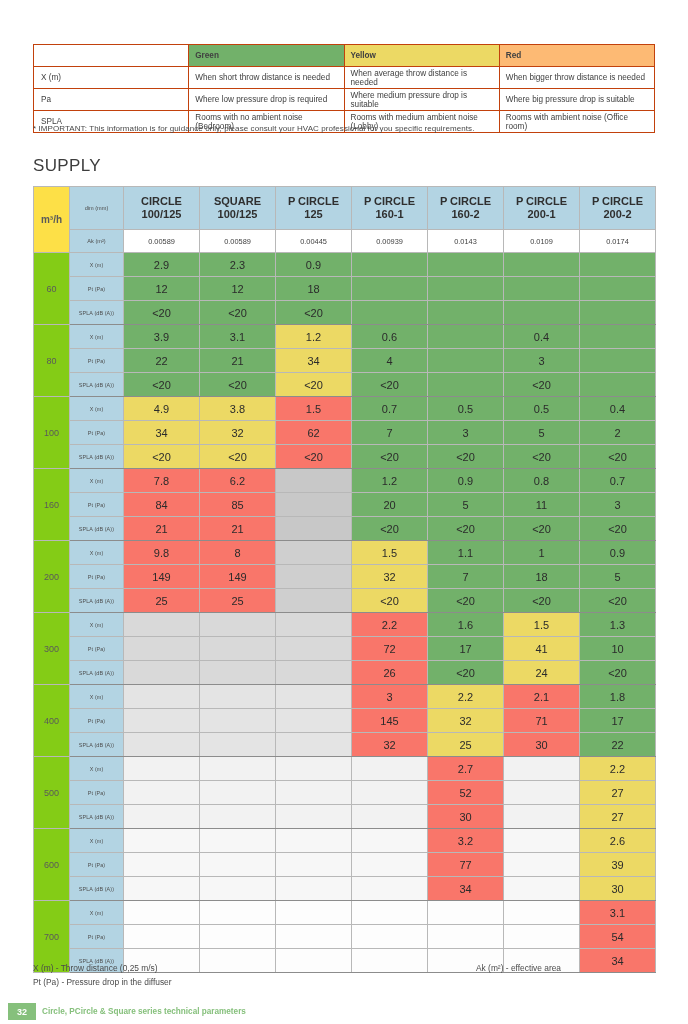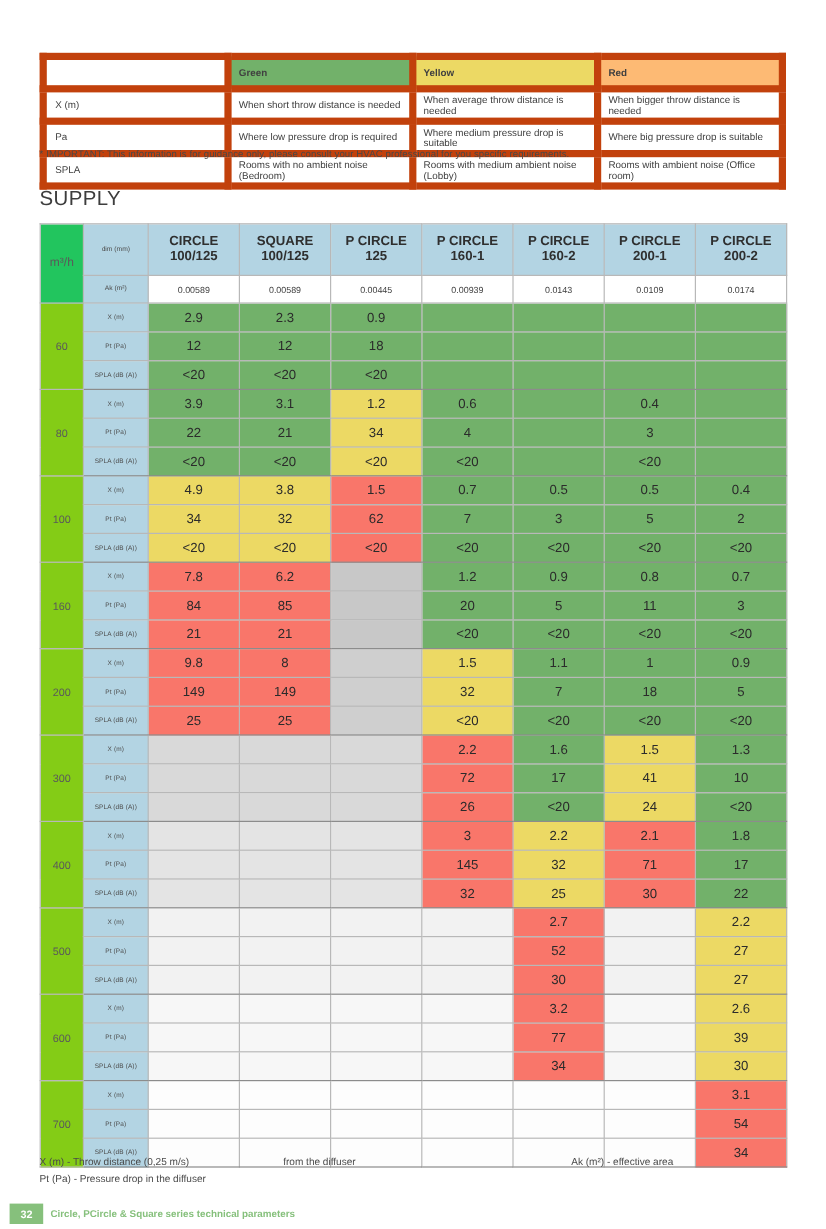--- a/index.html
+++ b/index.html
@@ -9,21 +9,21 @@
     font-family:"Liberation Sans", sans-serif;
     color:#3a3a3a;
     overflow:hidden;
     position:relative;
   }
 
   
   .guide-wrap{position:absolute;left:33px;top:44px;width:622px;}
   table.guide{border-collapse:collapse;width:100%;table-layout:fixed;}
   table.guide td{
-    border:6px solid #c2410c;
+    border:1px solid #c2410c;
     height:21px;
     font-size:8.2px;
     padding:0 6px;
     vertical-align:middle;
     color:#404040;
   }
   table.guide td.rowlab{width:44px;text-align:left;padding-left:7px;}
   td.hd{font-weight:bold;font-size:8.4px;color:#3c3c3c;}
   td.hd-green{background:#72b16a;}
   td.hd-yellow{background:#ecd964;margin-top:16px;}
@@ -67,21 +67,21 @@
     background:#b3d4e3;color:#4d4d4d;font-size:5.6px;height:22px;
   }
   td.hunit{
     background:#ffffff;color:#3e3e3e;font-size:7.4px;height:20px;
   }
   td.hprod{
     background:#b3d4e3;color:#2f2f2f;font-size:11px;
     font-weight:bold;line-height:1.18;height:42px;
   }
   td.hcorner{
-    background:#22c55e;color:#5a5a5a;font-size:10px;
+    background:#fde047;color:#5a5a5a;font-size:10px;font-weight:bold;
   }
 
   td.val{font-size:11px;color:#2b2b2b;height:23px;}
   td.g{background:#72b16a;}
   td.y{background:#ecd964;}
   td.r{background:#f9766a;}
 
   
   td.e0{background:#c8c8c8;}
   td.e1{background:#cfcfcf;}
@@ -520,21 +520,20 @@
       </tbody>
   </table>
 </div>
 
 <div class="legend">
   <div class="col a">
     <div>X (m) - Throw distance (0,25 m/s)</div>
     <div>Pt (Pa) - Pressure drop in the diffuser</div>
   </div>
   <div class="col b">
-    <div>from the diffuser</div>
   </div>
   <div class="col c">
     <div>Ak (m²) - effective area</div>
   </div>
 </div>
 
 <div class="pagebar">
   <div class="pagenum">32</div>
   <div class="pagecap">Circle, PCircle &amp; Square series technical parameters</div>
 </div>

